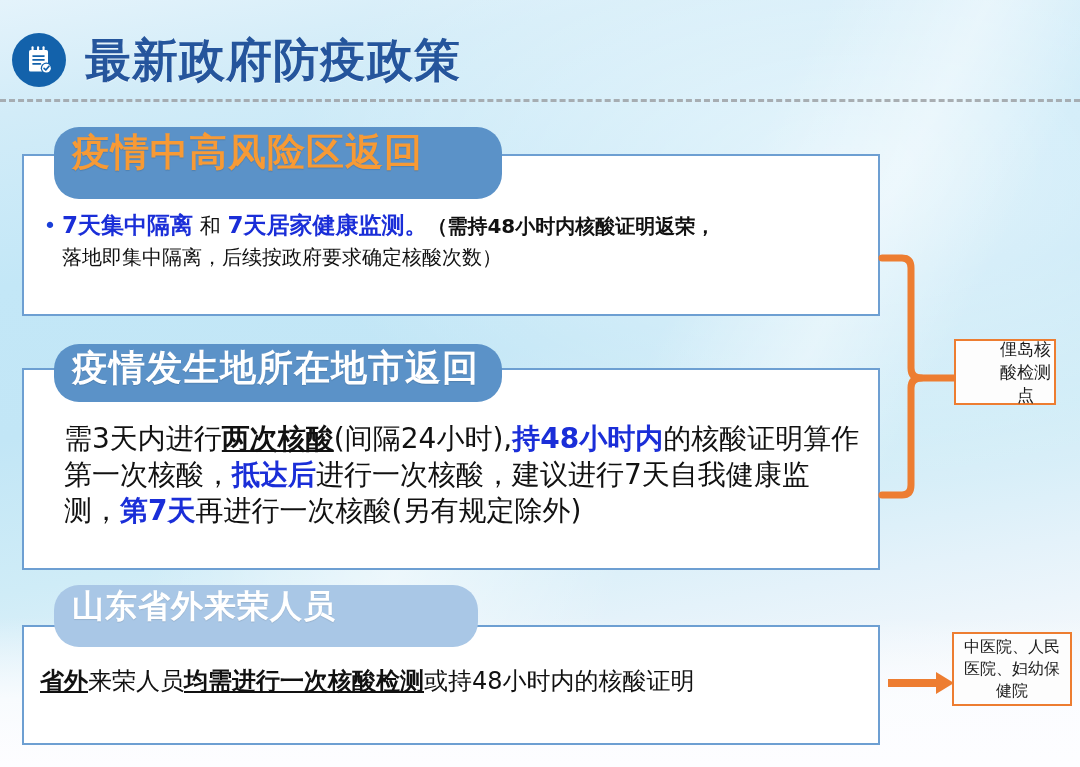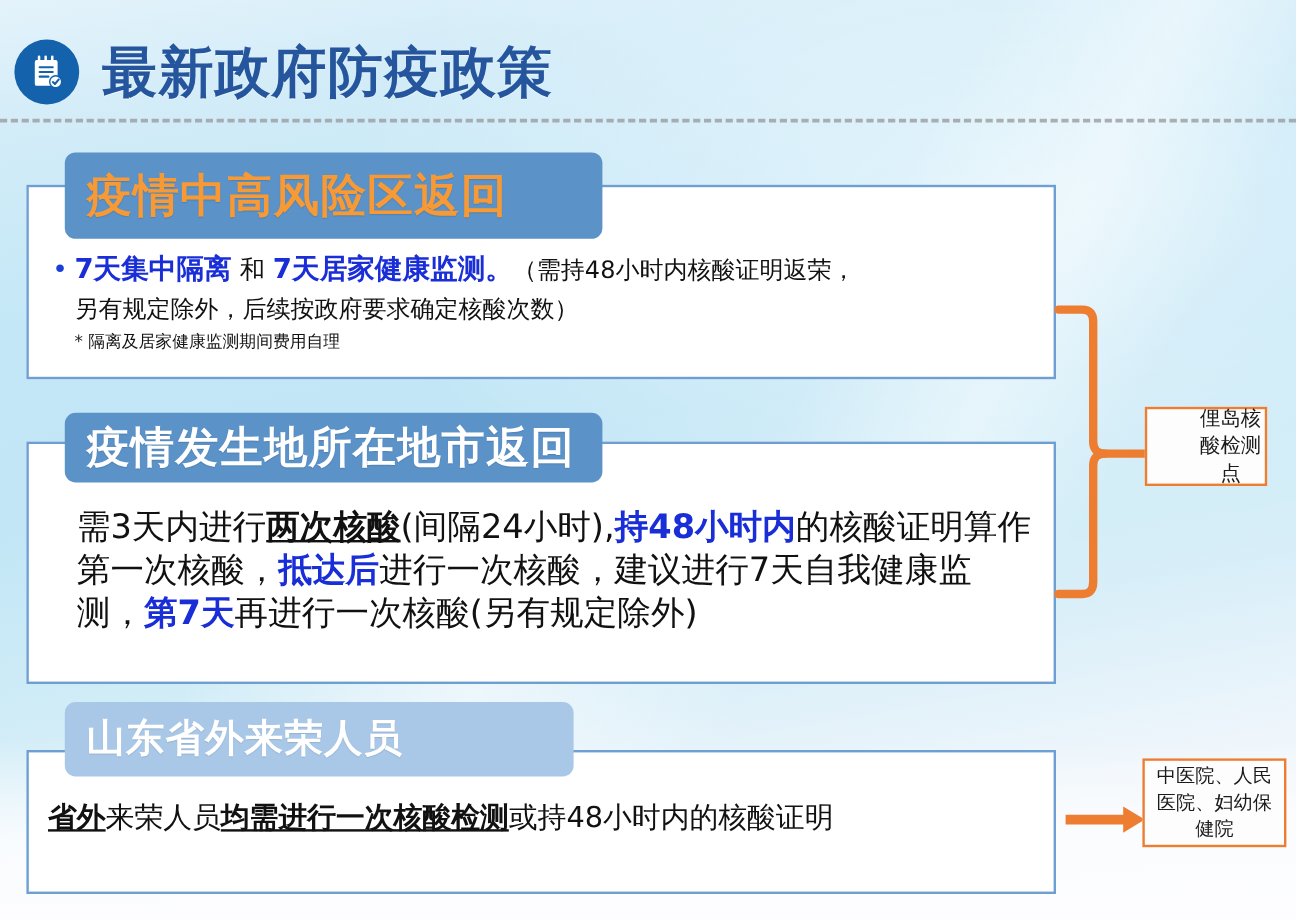--- a/index.html
+++ b/index.html
@@ -104,23 +104,23 @@
     background: #ffffff;
     box-sizing: border-box;
   }
   #card1 { left: 22px;  top: 154px; width: 858px; height: 162px; }
   #card2 { left: 22px;  top: 368px; width: 858px; height: 202px; }
   #card3 { left: 22px;  top: 625px; width: 858px; height: 120px; }
 
   
   .badge {
     position: absolute;
-    border-radius: 9px;
-    display: flex;
-    align-items: center;
+    border-radius: 25px;
+    display: flex;
+    align-items: flex-start;
     box-sizing: border-box;
     white-space: nowrap;
     font-family: Liberation Serif, serif;
   }
   #badge1 {
     left: 54px; top: 127px;
     width: 448px; height: 72px;
     background: #5b92c8;
     padding-left: 18px;
     font-size: 38px;
@@ -168,21 +168,21 @@
   .bullet {
     color: #1a3fd8;
     font-size: 22px;
     width: 24px;
     flex: 0 0 24px;
     text-align: center;
     line-height: 30px;
   }
   .b1-l1-txt { font-size: 23px; font-weight: bold; color: #1a2ed8; }
   .b1-conn { font-size: 21px; font-weight: normal; color: #111; }
-  .b1-paren { font-size: 20px; color: #111; font-weight: normal; }
+  .b1-paren { font-size: 20px; color: #111; font-weight: bold; }
   .b1-line2 {
     margin-left: 24px;
     font-size: 20px;
     line-height: 32px;
     color: #111;
   }
   .b1-note {
     margin-left: 24px;
     margin-top: 3px;
     font-size: 14px;
@@ -280,22 +280,21 @@
   <div class="badge" id="badge1">
     <span>疫情中高风险区返回</span>
   </div>
   <div class="body1">
     <div class="b1-line1">
       <span class="bullet">•</span>
       <span>
         <span class="b1-l1-txt">7天集中隔离</span><span class="b1-conn"> 和 </span><span class="b1-l1-txt">7天居家健康监测</span><span class="b1-l1-txt">。</span><span class="b1-paren">（需持48小时内核酸证明返荣，</span>
       </span>
     </div>
-    <div class="b1-line2">另有规定除外，后续按政府要求确定核酸次数）</div>
-    <div class="b1-note">* 隔离及居家健康监测期间费用自理</div>
+    <div class="b1-line2">落地即集中隔离，后续按政府要求确定核酸次数）</div>
   </div>
 
   <div class="card" id="card2"></div>
   <div class="badge" id="badge2">
     <span>疫情发生地所在地市返回</span>
   </div>
   <div class="body2"><span>需3天内进行</span><span class="u-bold">两次核酸</span><span>(间隔24小时),</span><span class="bl-bold">持48小时内</span><span>的核酸证明算作第一次核酸，</span><span class="bl-bold">抵达后</span><span>进行一次核酸，建议进行7天自我健康监测，</span><span class="bl-bold">第7天</span><span>再进行一次核酸(另有规定除外)</span></div>
 
   <div class="card" id="card3"></div>
   <div class="badge" id="badge3">

